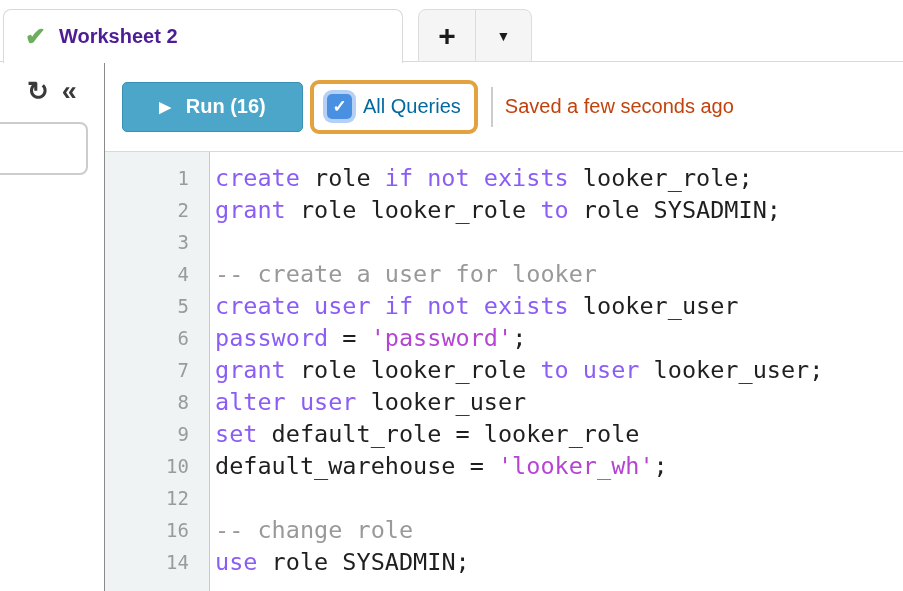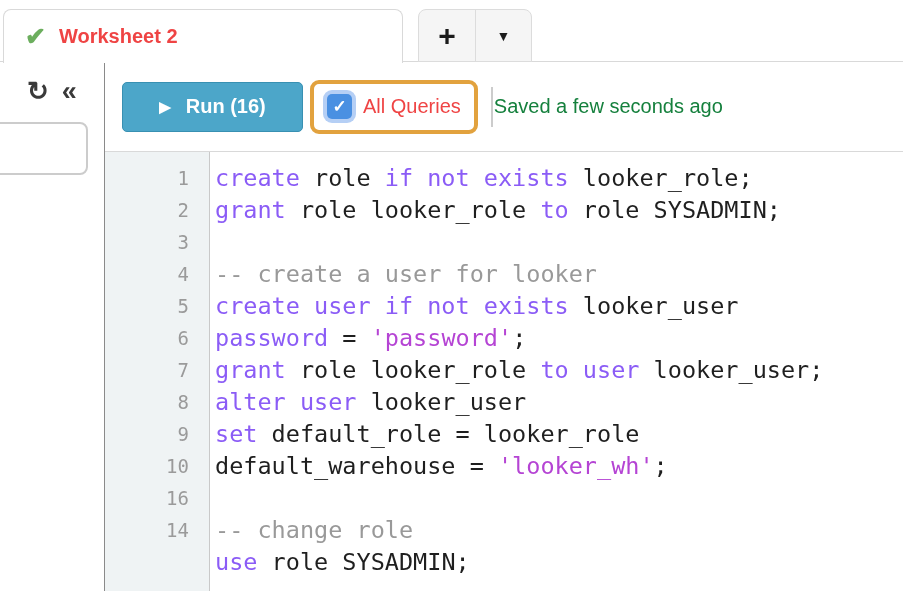--- a/index.html
+++ b/index.html
@@ -7,21 +7,21 @@
               font-family:"Liberation Sans", sans-serif; }
 
   
   .tabbar { position:relative; height:62px; background:#fff;
             border-bottom:1px solid #d9d9d9; }
   .tab-active { position:absolute; left:3px; top:9px; width:400px; height:54px;
                 background:#fff; border:1px solid #d9d9d9; border-bottom:none;
                 border-radius:8px 8px 0 0; display:flex; align-items:center;
                 gap:13px; padding-left:21px; z-index:2; }
   .tab-check { color:#6CAE5E; font-size:25px; font-weight:bold; line-height:1; }
-  .tab-label { font-size:20px; font-weight:bold; color:#ef4444; }
+  .tab-label { font-size:20px; font-weight:bold; color:#4c1d95; }
   .tab-actions { position:absolute; left:418px; top:9px; height:53px; display:flex;
                  background:#f5f5f5; border:1px solid #dcdcdc;
                  border-radius:8px 8px 0 0; z-index:1; }
   .tab-action { width:56px; display:flex; align-items:center; justify-content:center;
                 color:#1c1c1c; cursor:pointer; }
   .tab-action.plus { font-size:30px; font-weight:bold; }
   .tab-action.caret { font-size:14px; border-left:1px solid #dcdcdc; }
 
   
   .main { display:flex; height:529px; }
@@ -44,23 +44,23 @@
                 display:flex; align-items:center; justify-content:center; gap:15px;
                 font-size:20px; font-weight:bold; cursor:pointer; flex:none; }
   .play-icon { font-size:15px; line-height:1; }
   .aq-box { margin-left:7px; height:54px; border:4px solid #E2A23E; border-radius:9px;
             display:flex; align-items:center; gap:11px; padding:0 13px;
             background:#fff; flex:none; }
   .aq-checkbox { width:25px; height:25px; background:#4A90E2; border-radius:5px;
                  box-shadow:0 0 0 4px #B5CFF5; display:flex; align-items:center;
                  justify-content:center; color:#fff; font-size:17px;
                  font-weight:bold; cursor:pointer; }
-  .aq-label { font-size:20px; color:#ef4444; cursor:pointer; }
+  .aq-label { font-size:20px; color:#0369a1; cursor:pointer; }
   .tb-divider { width:2px; height:40px; background:#ccc; margin-left:13px; flex:none; }
-  .saved { margin-left:1px; font-size:20px; color:#15803d; white-space:nowrap;text-align:right; }
+  .saved { margin-left:12px; font-size:20px; color:#c2410c; white-space:nowrap;text-align:right; }
 
   
   .editor { flex:1; display:flex; overflow:hidden; background:#fff; }
   .gutter { width:105px; flex:none; background:#EFF3F4; border-right:1px solid #c9c9c9;
             padding:10px 20px 0 0; text-align:right;
             font-family:"DejaVu Sans Mono", monospace; font-size:19px;
             line-height:32px; color:#9a9a9a; }
   .ln { height:32px; }
   .code { flex:1; padding:10px 0 0 5px; font-family:"DejaVu Sans Mono", monospace;
           font-size:23.5px; line-height:32px; white-space:pre; color:#1f1f1f;
@@ -120,20 +120,21 @@
           <div class="ln">1</div>
           <div class="ln">2</div>
           <div class="ln">3</div>
           <div class="ln">4</div>
           <div class="ln">5</div>
           <div class="ln">6</div>
           <div class="ln">7</div>
           <div class="ln">8</div>
           <div class="ln">9</div>
           <div class="ln">10</div>
+          <div class="ln">12</div>
           <div class="ln">16</div>
           <div class="ln">14</div>
         </div>
       <div class="code"><div class="code-line"><span class="tok-k">create</span><span class="tok-t"> role </span><span class="tok-k">if not exists</span><span class="tok-t"> looker_role;</span></div><div class="code-line"><span class="tok-k">grant</span><span class="tok-t"> role looker_role </span><span class="tok-k">to</span><span class="tok-t"> role SYSADMIN;</span></div><div class="code-line"></div><div class="code-line"><span class="tok-c">-- create a user for looker</span></div><div class="code-line"><span class="tok-k">create user if not exists</span><span class="tok-t"> looker_user</span></div><div class="code-line"><span class="tok-k">password</span><span class="tok-t"> = </span><span class="tok-s">'password'</span><span class="tok-t">;</span></div><div class="code-line"><span class="tok-k">grant</span><span class="tok-t"> role looker_role </span><span class="tok-k">to user</span><span class="tok-t"> looker_user;</span></div><div class="code-line"><span class="tok-k">alter user</span><span class="tok-t"> looker_user</span></div><div class="code-line"><span class="tok-k">set</span><span class="tok-t"> default_role = looker_role</span></div><div class="code-line"><span class="tok-t">default_warehouse = </span><span class="tok-s">'looker_wh'</span><span class="tok-t">;</span></div><div class="code-line"></div><div class="code-line"><span class="tok-c">-- change role</span></div><div class="code-line"><span class="tok-k">use</span><span class="tok-t"> role SYSADMIN;</span></div><div class="code-line"></div></div>
     </div>
 
   </div>
 </div>
 
 </body></html>

